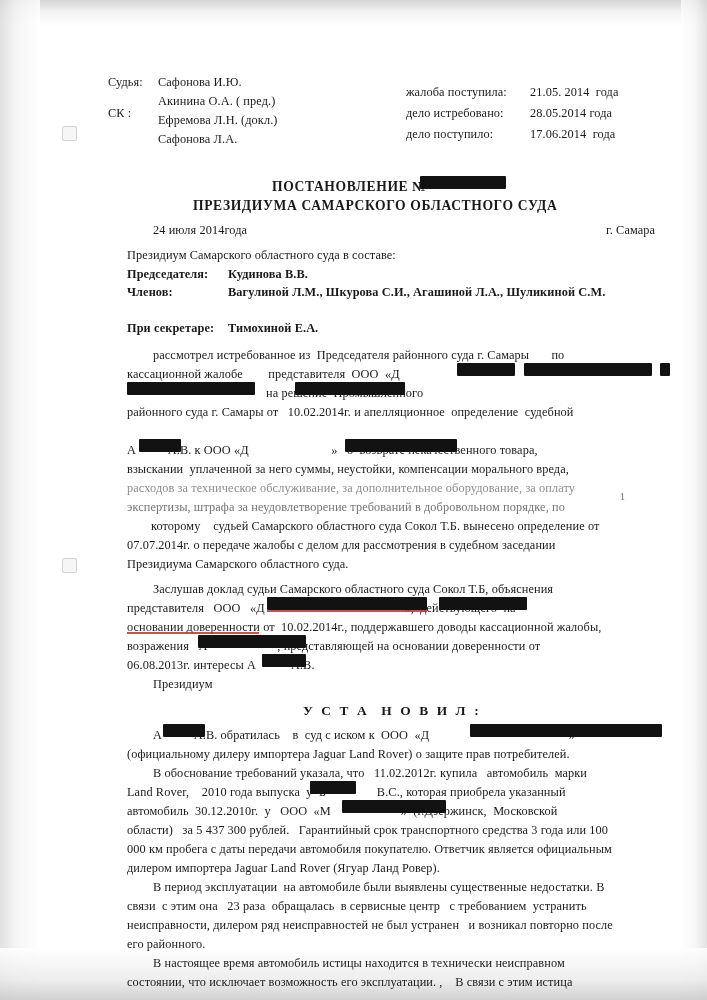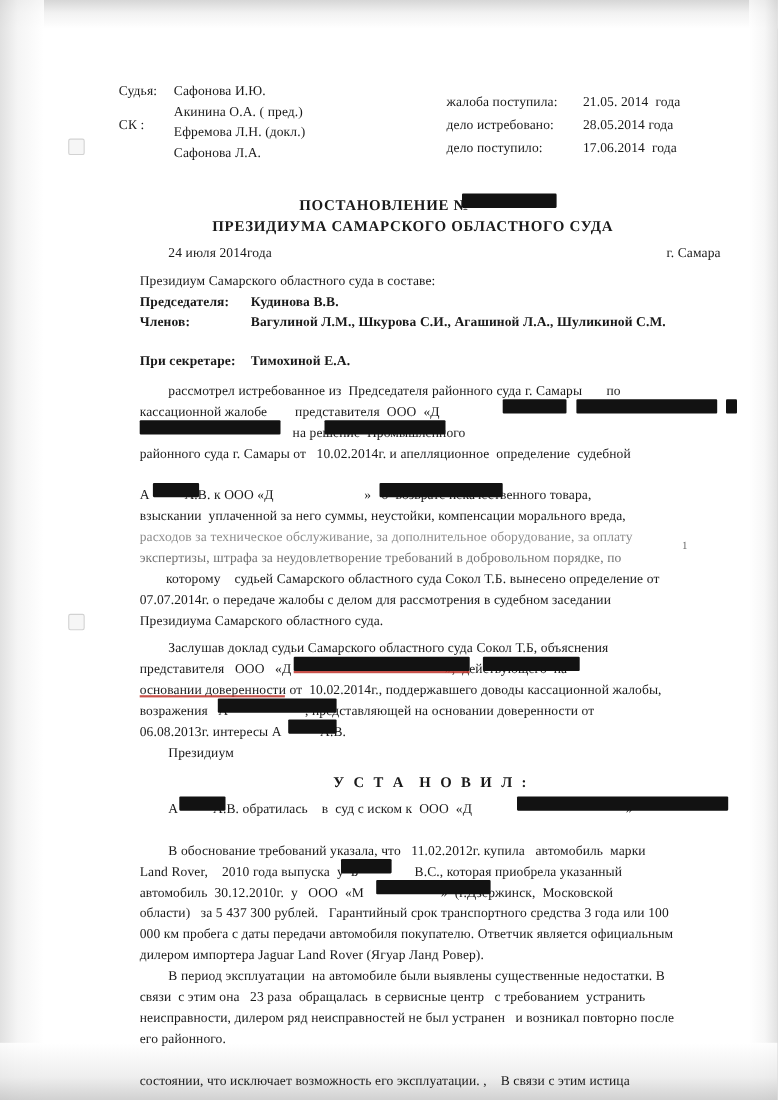--- a/index.html
+++ b/index.html
@@ -189,33 +189,35 @@
     <div class="rdblk" style="left:250px; top:654px; width:44px; height:13px;"></div>
 
     <div class="tb" style="left:141px; top:676px;">Президиум</div>
 
     <div class="tb bold sp" style="left:291px; top:702px; font-size:13.4px;">У С Т А  Н О В И Л :</div>
 
     <div class="tb" style="left:141px; top:727px;">А          А.В. обратилась    в  суд с иском к  ООО  «Д                                            »</div>
     <div class="rdblk" style="left:151px; top:724px; width:42px; height:13px;"></div>
     <div class="rdblk" style="left:458px; top:724px; width:192px; height:13px;"></div>
 
+    <div class="tb" style="left:115px; top:746px;">(официальному дилеру импортера Jaguar Land Rover) о защите прав потребителей.</div>
 
     <div class="tb" style="left:141px; top:765px;">В обоснование требований указала, что   11.02.2012г. купила   автомобиль  марки</div>
     <div class="tb" style="left:115px; top:784px;">Land Rover,    2010 года выпуска  у  Б                В.С., которая приобрела указанный</div>
     <div class="rdblk" style="left:298px; top:781px; width:46px; height:13px;"></div>
 
     <div class="tb" style="left:115px; top:803px;">автомобиль  30.12.2010г.  у   ООО  «М                      »  (г.Дзержинск,  Московской</div>
     <div class="rdblk" style="left:330px; top:800px; width:104px; height:13px;"></div>
 
     <div class="tb" style="left:115px; top:822px;">области)   за 5 437 300 рублей.   Гарантийный срок транспортного средства 3 года или 100</div>
     <div class="tb" style="left:115px; top:841px;">000 км пробега с даты передачи автомобиля покупателю. Ответчик является официальным</div>
     <div class="tb" style="left:141px; top:879px;">В период эксплуатации  на автомобиле были выявлены существенные недостатки. В</div>
 
     <div class="tb" style="left:115px; top:860px;">дилером импортера Jaguar Land Rover (Ягуар Ланд Ровер).</div>
     <div class="tb" style="left:115px; top:898px;">связи  с этим она   23 раза  обращалась  в сервисные центр   с требованием  устранить</div>
     <div class="tb" style="left:115px; top:917px;">неисправности, дилером ряд неисправностей не был устранен   и возникал повторно после</div>
     <div class="tb" style="left:115px; top:936px;">его районного.</div>
 
+    <div class="tb" style="left:141px; top:955px;">В настоящее время автомобиль истицы находится в технически неисправном</div>
     <div class="tb" style="left:115px; top:974px;">состоянии, что исключает возможность его эксплуатации. ,    В связи с этим истица</div>
 
   </div>
 </div>
 
 </body></html>

